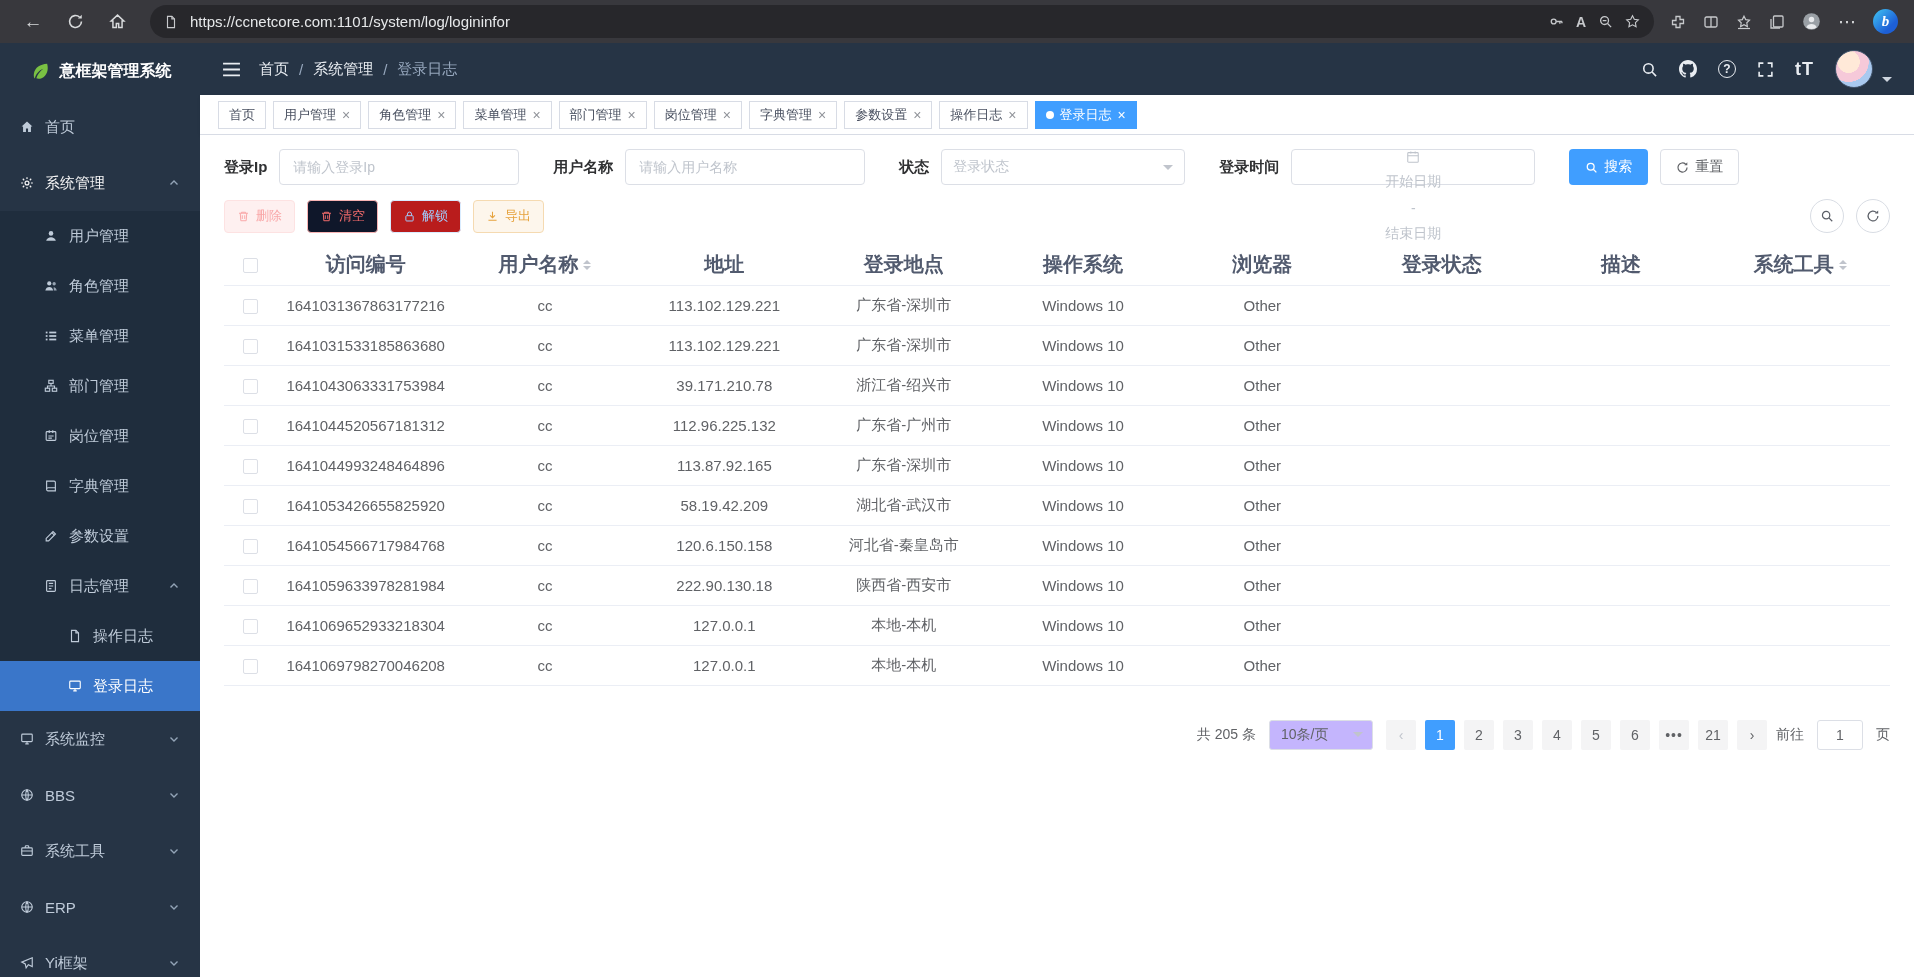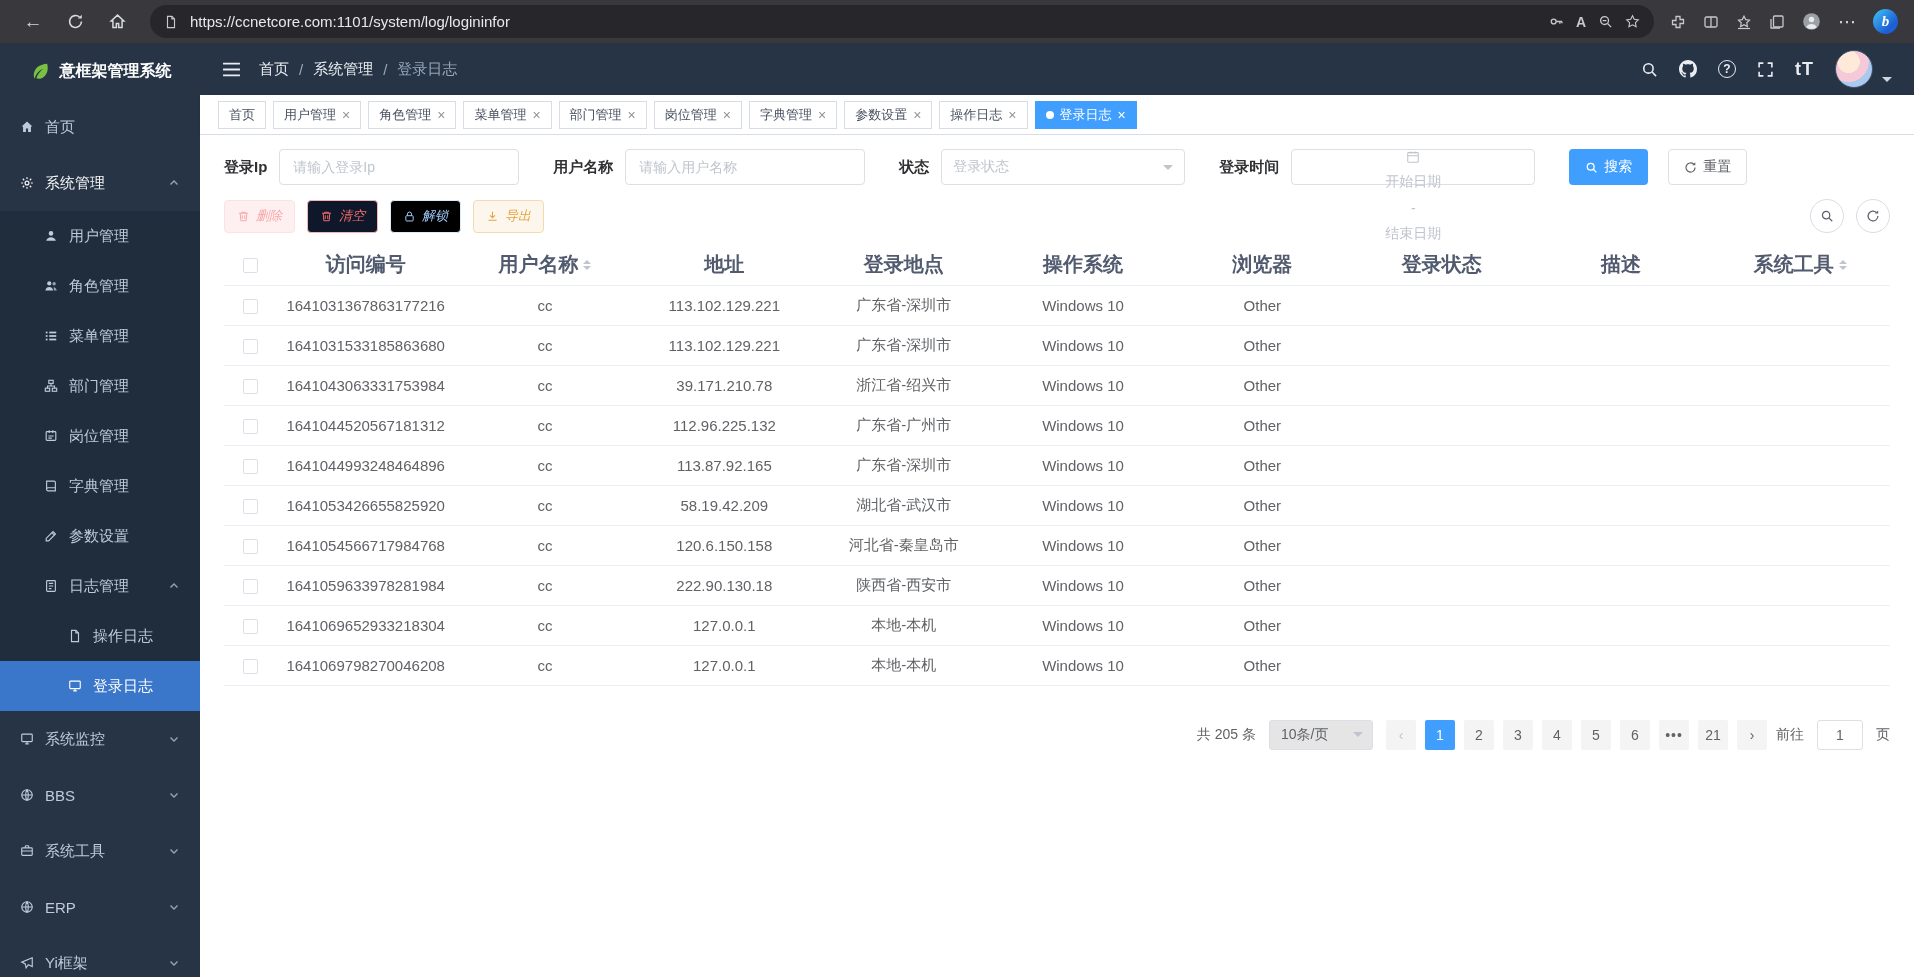--- a/index.html
+++ b/index.html
@@ -59,46 +59,46 @@
   .f-label { font-size:15px; font-weight:bold; color:#303133; margin-right:12px; white-space:nowrap; }
   .f-input { width:240px; height:36px; border:1px solid #dcdfe6; border-radius:4px; padding:0 13px; font-size:14px; color:#606266; outline:none; background:#fff; }
   .f-input::placeholder { color:#bfc4cc; }
   .f-select, .daterange { width:244px; height:36px; border:1px solid #dcdfe6; border-radius:4px; display:flex; align-items:center; padding:0 11px; font-size:14px; color:#bfc4cc; cursor:pointer; background:#fff; }
   .caret-down { width:0; height:0; border:5px solid transparent; border-top-color:#c0c4cc; margin-left:auto; margin-top:5px; }
   .daterange { gap:9px;flex-direction:column; }
   .daterange .dsep { color:#bfc4cc; }
   .btn { height:36px; border-radius:4px; font-size:14px; display:inline-flex; align-items:center; gap:6px; padding:0 15px; cursor:pointer; border:1px solid transparent; }
   .btn-primary { background:#409eff; color:#fff; }
   .btn-plain { background:#fff; border-color:#dcdfe6; color:#606266; }
-  .btn + .btn { margin-left:20px; }
+  .btn + .btn { margin-left:12px; }
 
   .action-row { margin-top:14px; display:flex; align-items:center; }
-  .btn-sm { height:33px; padding:0 12px; font-size:13px; border-radius:4px; display:inline-flex; align-items:center; gap:6px; margin-right:12px; border:1px solid; cursor:pointer; background:#fff;font-style:italic; }
+  .btn-sm { height:33px; padding:0 12px; font-size:13px; border-radius:4px; display:inline-flex; align-items:center; gap:6px; margin-right:12px; border:1px solid; cursor:pointer; background:#fff; }
   .btn-danger-dis { background:#fef0f0; border-color:#fde2e2; color:#f9a7a8; cursor:not-allowed; }
   .btn-danger { background:#0f172a; border-color:#f8b4b4; color:#f56c6c; }
-  .btn-primary-dis { background:#000000; border-color:#d9ecff; color:#a0cfff; cursor:not-allowed; }
+  .btn-primary-dis { background:#b91c1c; border-color:#d9ecff; color:#a0cfff; cursor:not-allowed; }
   .btn-warning { background:#fdf6ec; border-color:#f5dab1; color:#e6a23c; }
   .action-right { margin-left:auto; display:flex; gap:12px; }
   .circle-btn { width:34px; height:34px; border-radius:50%; border:1px solid #d9dde4; background:#fff; color:#5a5e66; display:flex; align-items:center; justify-content:center; cursor:pointer; }
 
   
   .logtable { width:100%; border-collapse:collapse; table-layout:fixed; margin-top:12px; }
   .logtable th { height:40px; font-size:20px; color:#515a6e; font-weight:bold; border-bottom:1px solid #ebeef5; text-align:center; white-space:nowrap; }
   .logtable td { height:40px; font-size:15px; color:#606266; border-bottom:1px solid #ebeef5; text-align:center; white-space:nowrap; overflow:hidden; }
   .col-check { width:52px; }
   .checkbox { width:15px; height:15px; border:1px solid #dcdfe6; border-radius:2px; display:inline-block; background:#fff; vertical-align:middle; cursor:pointer; }
   .sort { display:inline-flex; flex-direction:column; margin-left:5px; vertical-align:middle; }
   .sort i { width:0; height:0; border:4.5px solid transparent; display:block; }
   .sort .up { border-bottom-color:#c0c4cc; margin-bottom:2px; }
   .sort .dn { border-top-color:#c0c4cc; }
   .th-flex { display:inline-flex; align-items:center; }
 
   
   .pager { margin-top:34px; display:flex; align-items:center; justify-content:flex-end; gap:9px; font-size:14px; color:#606266; }
-  .psize { width:104px; height:30px; border:1px solid #dcdfe6; border-radius:3px; display:flex; align-items:center; padding:0 9px 0 11px; color:#606266; cursor:pointer; margin:0 4px; background:#e5e5e5; }
+  .psize { width:104px; height:30px; border:1px solid #dcdfe6; border-radius:3px; display:flex; align-items:center; padding:0 9px 0 11px; color:#606266; cursor:pointer; margin:0 4px; background:#c4b5fd; }
   .pbtn { min-width:30px; height:30px; background:#f4f4f5; border:none; border-radius:2px; color:#606266; font-size:14px; cursor:pointer; display:inline-flex; align-items:center; justify-content:center; padding:0 5px; }
   .pbtn.active { background:#409eff; color:#fff; }
   .pbtn.prev { color:#c0c4cc; }
   .pbtn.more { letter-spacing:1px; color:#606266; }
   .goto-input { width:46px; height:30px; border:1px solid #dcdfe6; border-radius:3px; text-align:center; font-size:14px; color:#606266; outline:none; margin:0 4px; }
 </style>
 </head>
 <body>
 
 <div class="screen">

